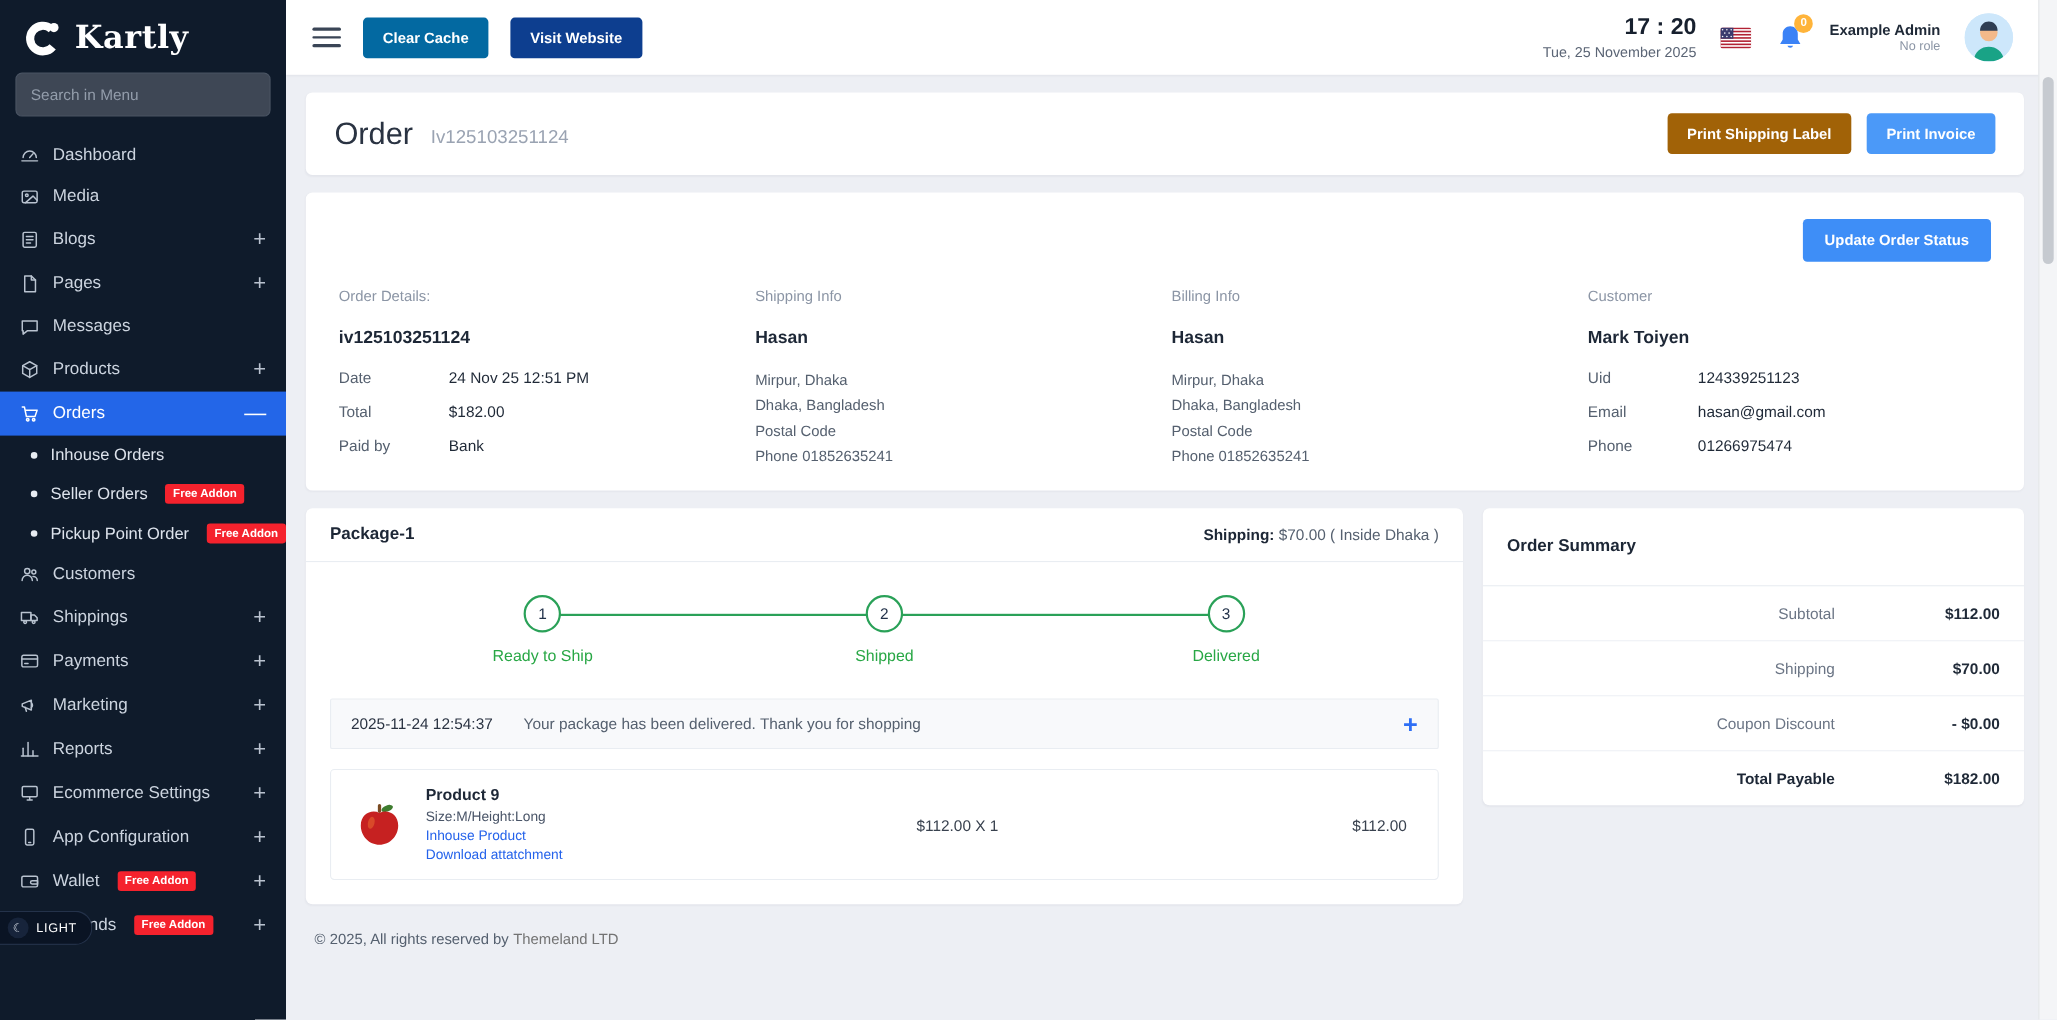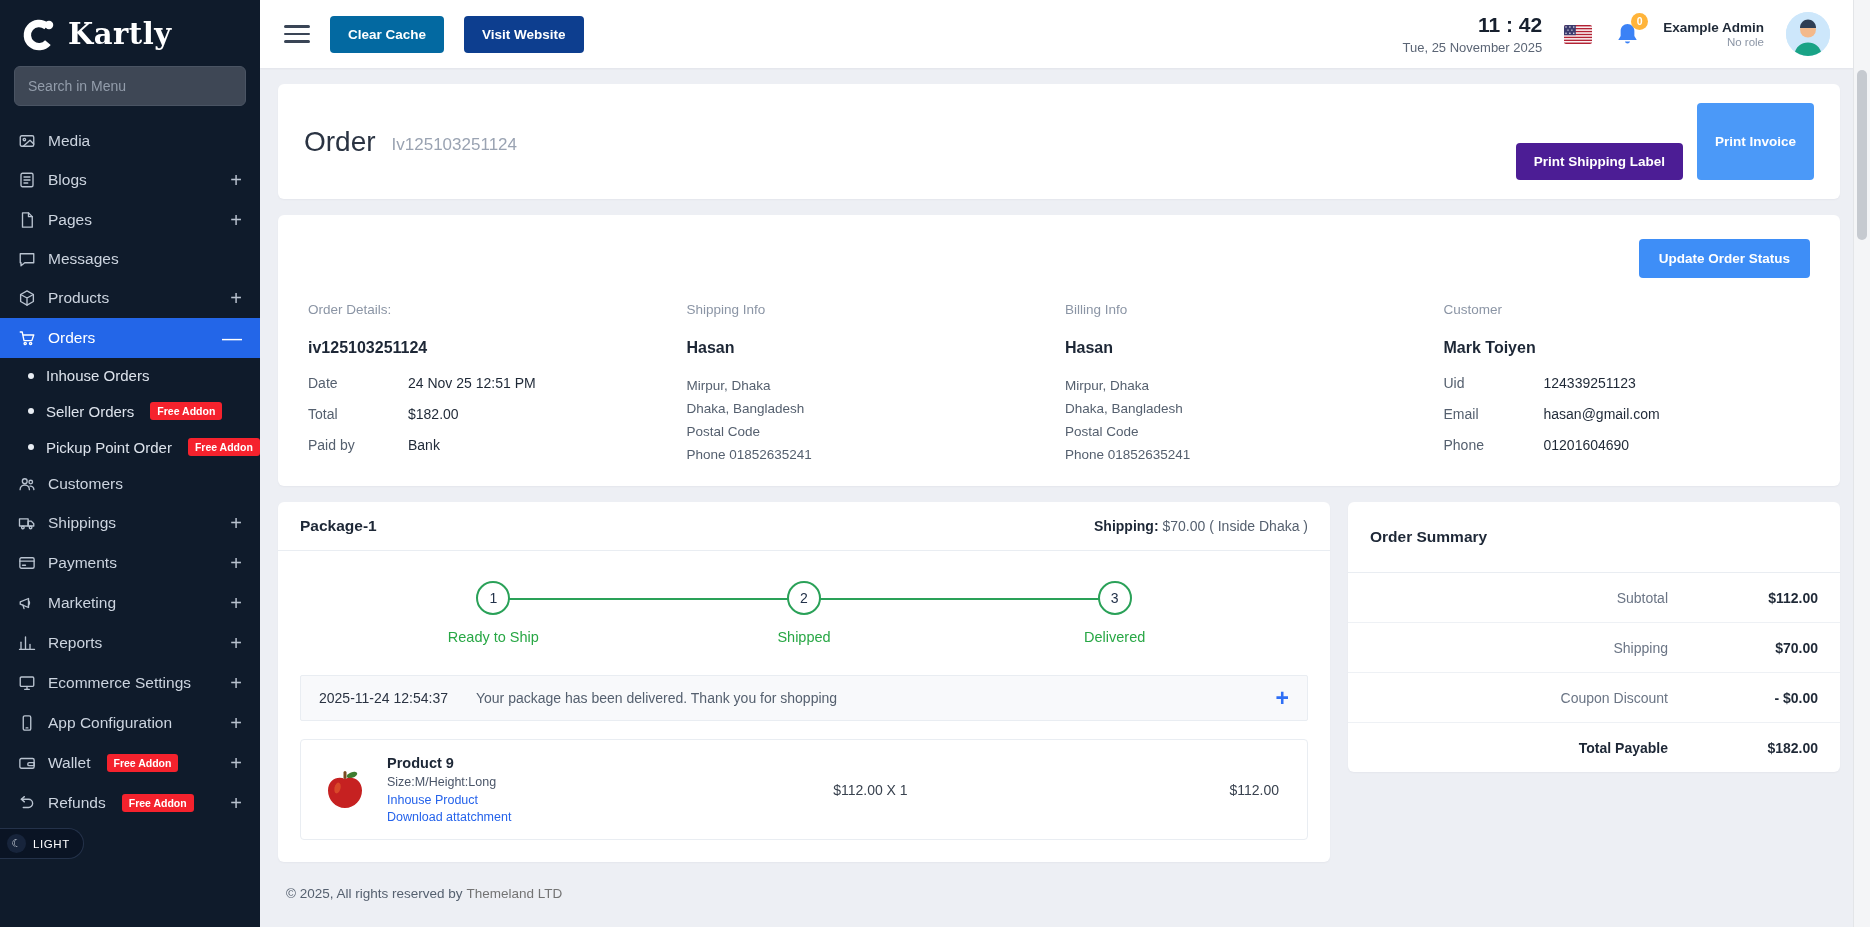--- a/index.html
+++ b/index.html
@@ -55,21 +55,21 @@
   .avatar svg { width:44px; height:44px; display:block; }
 
   .content { flex:1; padding:16px 30px 0 18px; overflow:hidden; position:relative; }
   .card { background:#fff; border-radius:6px; box-shadow:0 1px 2px rgba(16,24,40,.04); }
 
   
   .order-head { display:flex; align-items:center; padding:19px 26px; }
   .page-title { font-size:28px; font-weight:500; color:#2a3342; }
   .order-id { color:#9aa3b2; font-size:17px; margin-left:16px; margin-top:7px; }
   .head-actions { margin-left:auto; display:flex; gap:14px; }
-  .btn-green { background:#4c1d95;margin-top:40px; }
+  .btn-green { background:#a16207; }
   .btn-blue { background:#4b99f8; }
 
   
   .details-card { margin-top:16px; padding:24px 30px 18px; }
   .update-row { display:flex; justify-content:flex-end; margin-bottom:24px; }
   .btn-update { background:#3e8ef7; padding:12px 20px; }
   .details-grid { display:grid; grid-template-columns:repeat(4,1fr); gap:12px; }
   .col-heading { font-size:13.5px; color:#8b95a5; margin-bottom:22px; }
   .col-name { font-size:16px; font-weight:700; color:#1d2736; margin-bottom:18px; }
   .kv { display:flex; font-size:14px; margin-bottom:15px; }
@@ -133,20 +133,30 @@
       </span>
       <span class="logo-text">Kartly</span>
     </div>
     <div class="search-wrap">
       <input class="search-input" type="text" placeholder="Search in Menu" style="">
     </div>
     <nav class="menu">
         <div class="menu-item">
           <span class="mi-icon">
             <svg viewBox="0 0 24 24" fill="none" stroke="currentColor" stroke-width="1.8" stroke-linecap="round" stroke-linejoin="round">
+              <path d="M4 15a8 8 0 0 1 16 0"></path>
+              <path d="M12 15l4.2-4.8"></path>
+              <path d="M2.5 19h19"></path>
+            </svg>
+          </span>
+          <span class="mi-label">Dashboard</span>
+        </div>
+        <div class="menu-item">
+          <span class="mi-icon">
+            <svg viewBox="0 0 24 24" fill="none" stroke="currentColor" stroke-width="1.8" stroke-linecap="round" stroke-linejoin="round">
               <rect x="3" y="5" width="18" height="14" rx="2"></rect>
               <circle cx="8.5" cy="10" r="1.6"></circle>
               <path d="M21 16l-5-5-9 8"></path>
             </svg>
           </span>
           <span class="mi-label">Media</span>
         </div>
         <div class="menu-item">
           <span class="mi-icon">
             <svg viewBox="0 0 24 24" fill="none" stroke="currentColor" stroke-width="1.8" stroke-linecap="round" stroke-linejoin="round">
@@ -321,21 +331,21 @@
     <header class="topbar">
       <div class="hamburger">
           <span></span>
           <span></span>
           <span></span>
         </div>
       <button class="btn btn-cache">Clear Cache</button>
       <button class="btn btn-visit">Visit Website</button>
       <div class="top-right">
         <div class="clock">
-          <div class="time">11 : 42</div>
+          <div class="time">17 : 20</div>
           <div class="date">Tue, 25 November 2025</div>
         </div>
         <div class="flag">
           <svg viewBox="0 0 28 19">
             <rect width="28" height="19" fill="#B22234"></rect>
             <g fill="#fff">
                 <rect y="1.46" width="28" height="1.46"></rect>
                 <rect y="4.38" width="28" height="1.46"></rect>
                 <rect y="7.3" width="28" height="1.46"></rect>
                 <rect y="10.22" width="28" height="1.46"></rect>
@@ -440,21 +450,21 @@
                 <div class="kv">
                   <span class="k">Uid</span>
                   <span class="v">124339251123</span>
                 </div>
                 <div class="kv">
                   <span class="k">Email</span>
                   <span class="v">hasan@gmail.com</span>
                 </div>
                 <div class="kv">
                   <span class="k">Phone</span>
-                  <span class="v">01201604690</span>
+                  <span class="v">01266975474</span>
                 </div>
               </div>
           </div>
         </div>
       </section>
 
       <div class="row3">
         <section class="card package-card">
           <div class="pkg-head">
             <span class="pkg-title">Package-1</span>

